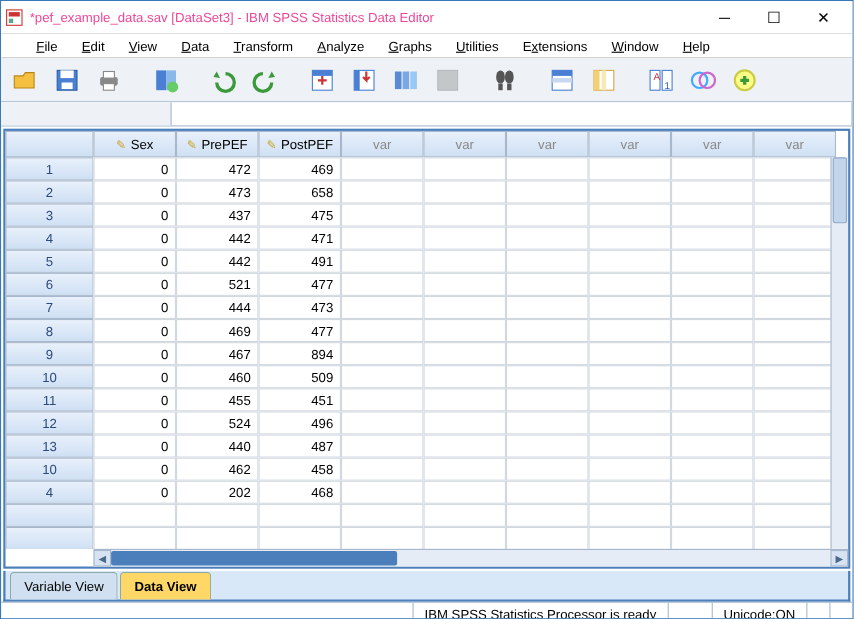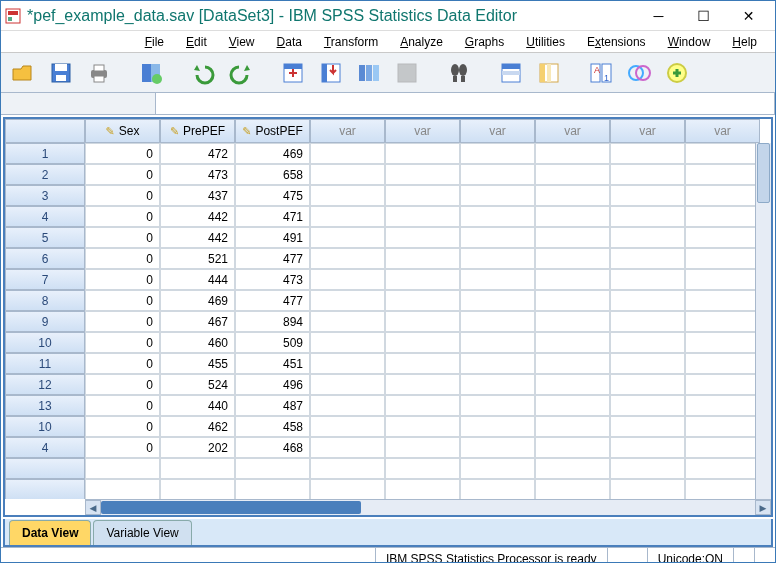--- a/index.html
+++ b/index.html
@@ -1,22 +1,22 @@
 <!DOCTYPE html>
 <html><head>
 <meta charset="utf-8">
 <style>
 * { box-sizing: border-box; margin: 0; padding: 0; }
 body { font-family: Arial, sans-serif; font-size: 12px; background: #fff; width: 776px; height: 563px; overflow: hidden; border: 1px solid #3a79b7; }
 .titlebar { height: 30px; background: #fff; display: flex; align-items: center; padding: 0 4px; border-bottom: 1px solid #ddd; }
 .titlebar .icon { width: 16px; height: 16px; margin-right: 6px; }
-.titlebar .title { flex: 1; font-size: 16px; color: #0f766e; }
+.titlebar .title { flex: 1; font-size: 12px; color: #ec4899; }
 .titlebar .winbtns { display: flex; gap: 0; }
 .titlebar .winbtn { width: 45px; height: 28px; display: flex; align-items: center; justify-content: center; font-size: 14px; }
-.menubar { height: 22px; background: #fff; display: flex; align-items: center; padding: 0 8px; gap: 2px; border-bottom: 1px solid #c9c9c9; justify-content: flex-end; }
+.menubar { height: 22px; background: #fff; display: flex; align-items: center; padding: 0 22px; gap: 2px; border-bottom: 1px solid #c9c9c9; }
 .menuitem { padding: 2px 10px; cursor: default; }
 .menuitem u { text-decoration: underline; }
 .toolbar { height: 40px; background: #eef2f6; border-bottom: 1px solid #a8b8cc; display: flex; align-items: center; padding: 2px 6px; gap: 6px; }
 .toolbtn { width: 32px; height: 32px; display: flex; align-items: center; justify-content: center; border: 1px solid transparent; border-radius: 3px; }
 .toolsep { width: 8px; }
 .infobar { height: 22px; background: #fff; display: flex; border-bottom: 1px solid #a8b8cc; }
 .infobar .leftfill { width: 155px; border-right: 1px solid #a8b8cc; background:#eef2f6; }
 .infobar .centerfill { flex: 1; border-right: 1px solid #a8b8cc; }
 .infobar .visible { padding: 2px 8px; color:#000; }
 .gridwrap { position: relative; height: 400px; border: 2px solid #4a7fbc; margin: 2px; background:#fff; display:flex; flex-direction:column; }
@@ -383,22 +383,22 @@
         <div class="thumb"></div>
       </div>
     <div class="arrow">▶</div>
   </div>
   <div class="vsb">
     <div class="thumb"></div>
   </div>
 </div>
 
 <div class="tabs">
+  <div class="tab inactive">Variable View</div>
   <div class="tab active">Data View</div>
-  <div class="tab inactive">Variable View</div>
 </div>
 
 <div class="statusbar">
   <div class="fill"></div>
   <div class="seg">IBM SPSS Statistics Processor is ready</div>
   <div class="seg" style="width:40px"></div>
   <div class="seg">Unicode:ON</div>
   <div class="seg" style="width:20px"></div>
   <div class="seg" style="width:20px"></div>
 </div>

